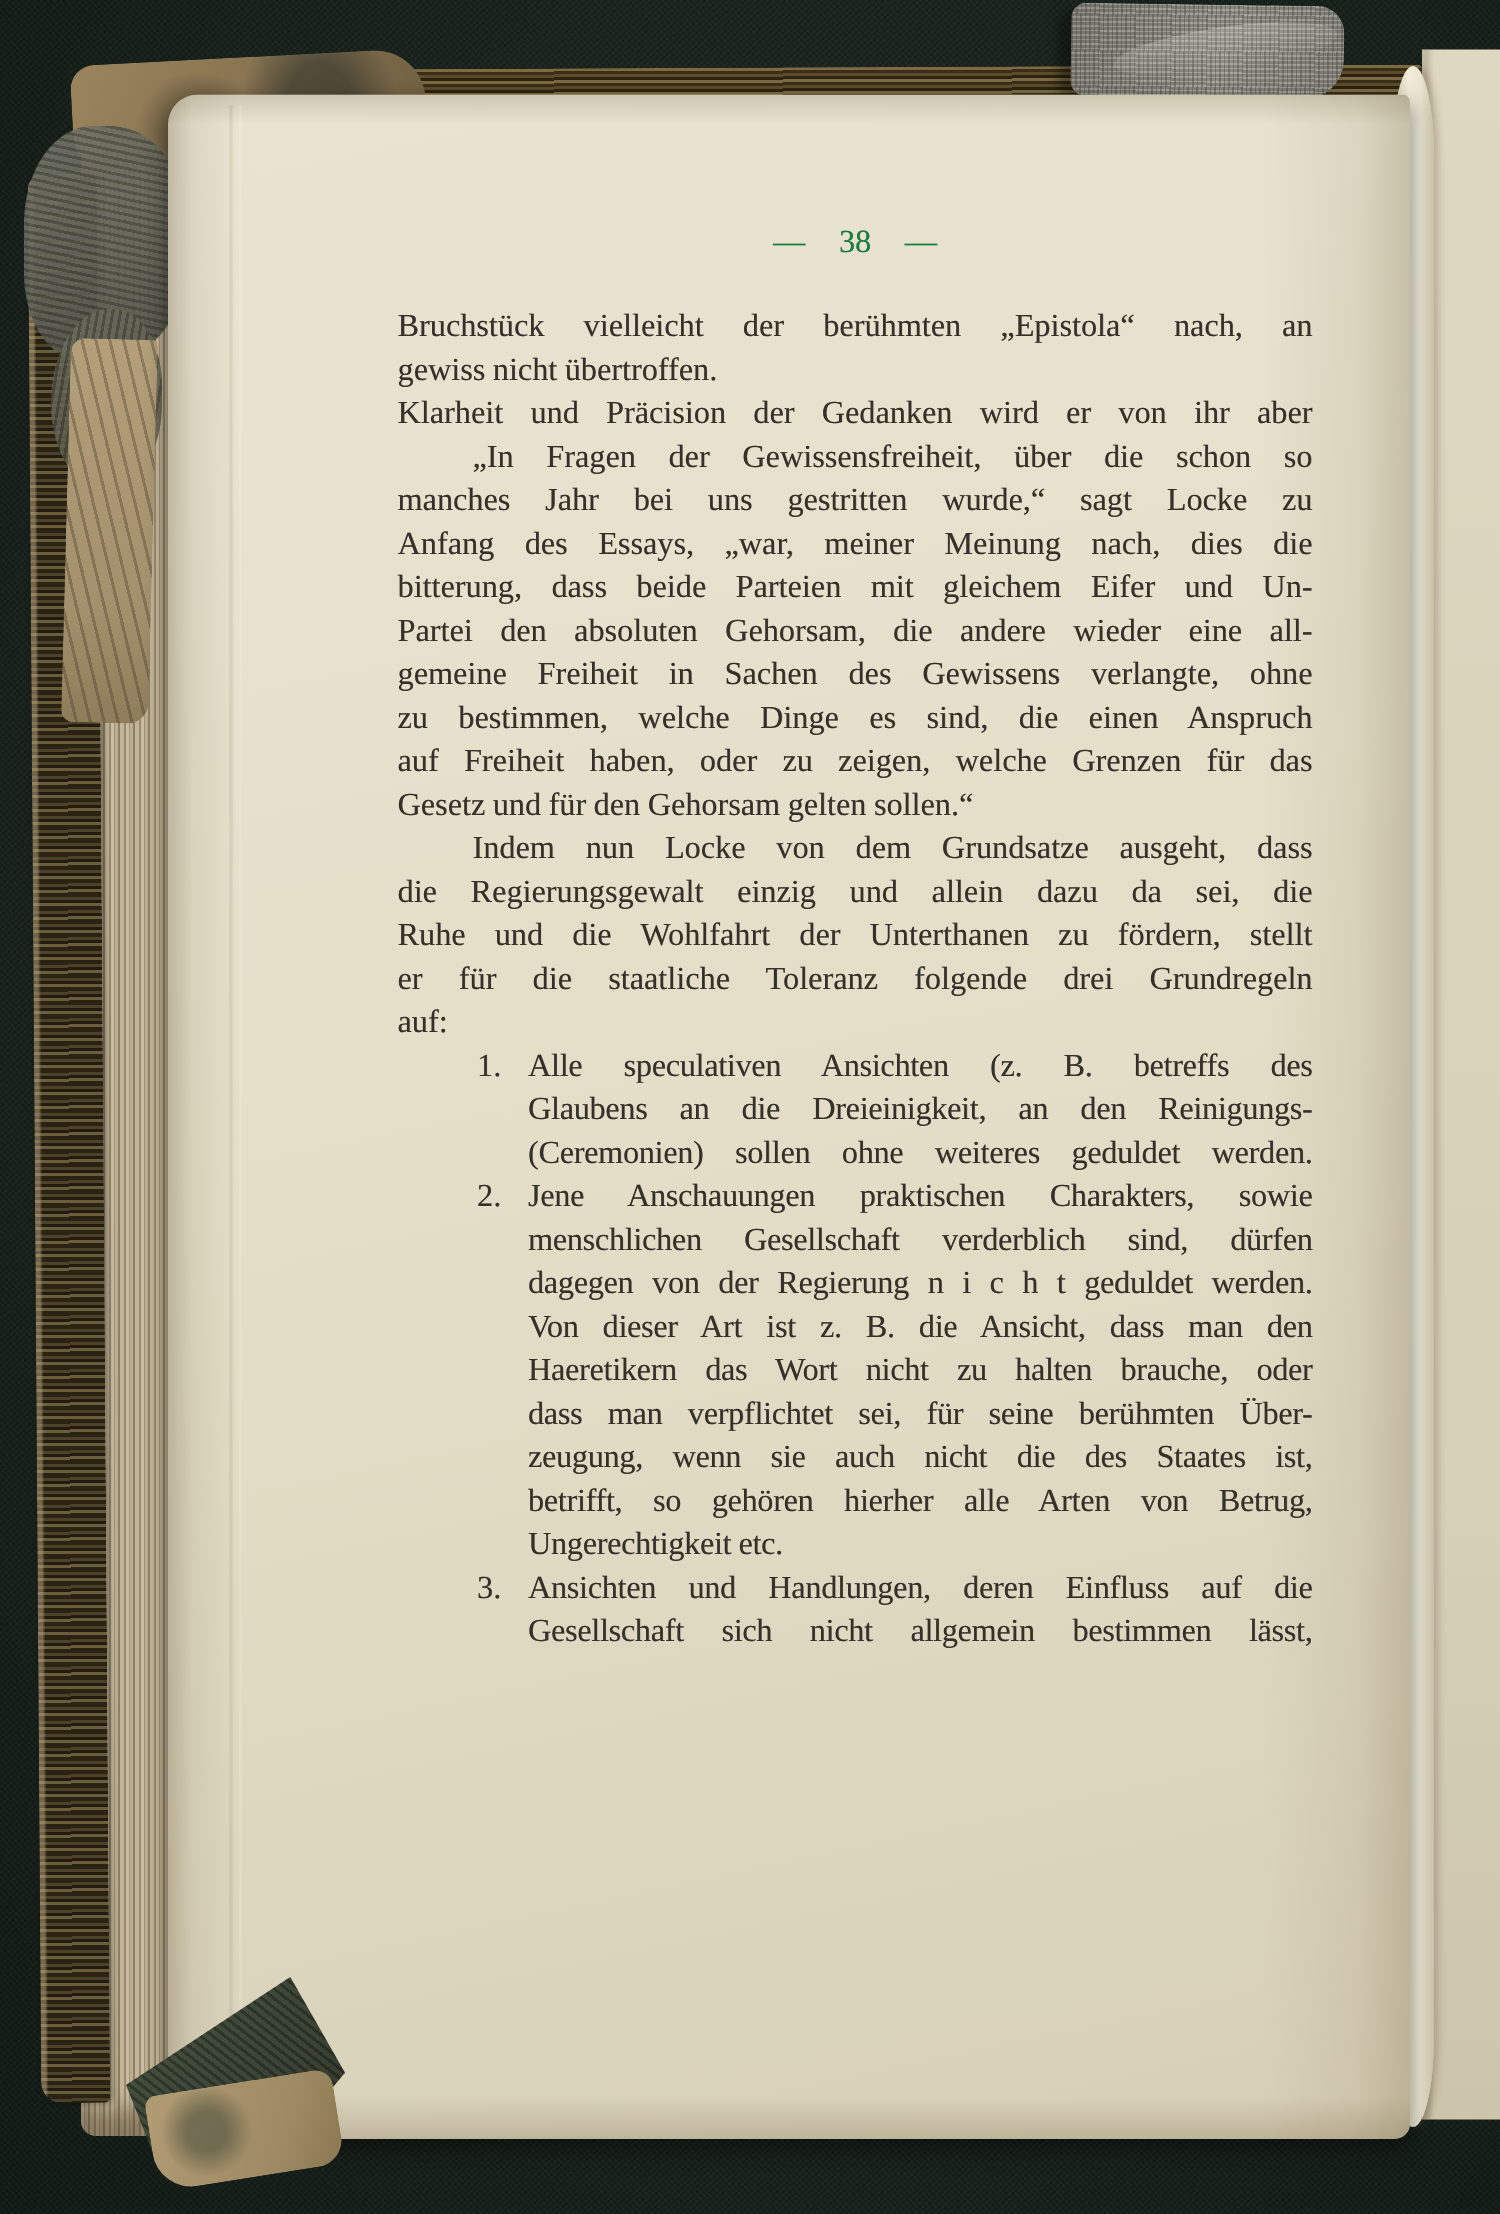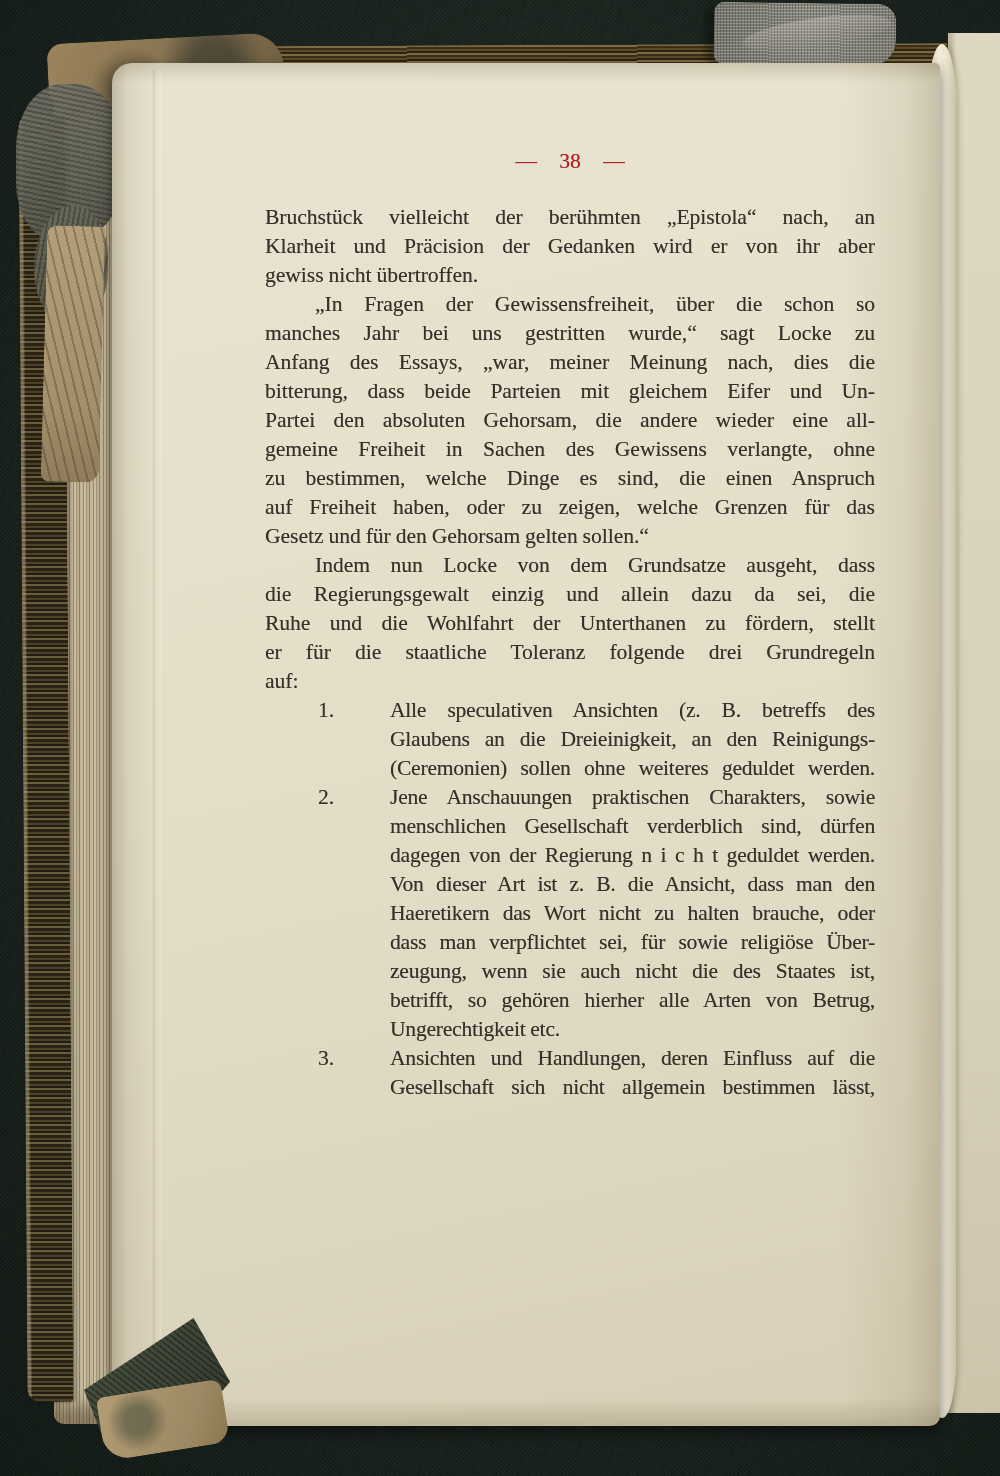--- a/index.html
+++ b/index.html
@@ -147,33 +147,33 @@
 
   
   .text-flow{
     left:265px;top:147px;width:610px;
     color:#35312a;
     font-size:21.5px;line-height:29px;
     text-shadow:0.2px 0.2px 0.3px rgba(53,49,42,0.5);
   }
   .pagenum{
     text-align:center;word-spacing:17px;margin-bottom:27px;
-    color:#b91c1c;
+    color:#15803d;
   }
   .tline{
     white-space:nowrap;
     text-align:justify;text-align-last:justify;
     word-spacing:-0.4px;
     height:29px;
   }
   .tline.last{text-align-last:left;}
   .para.indent .tline:first-child{text-indent:50px;}
   .li{position:relative;padding-left:87px;}
   .li .num{position:absolute;left:53px;top:0;line-height:29px;}
-  .li .tline{letter-spacing:-0.2px;margin-left:38px;}
+  .li .tline{letter-spacing:-0.2px;}
 </style>
 </head>
 <body>
 
 <div class="abs edges-left"></div>
 <div class="abs spine"></div>
 <div class="abs top-band"></div>
 <div class="abs cloth-tr"></div>
 <div class="abs cloth-tr-wisp"></div>
 <div class="abs tl-leather"></div>
@@ -185,22 +185,22 @@
 <div class="abs page"></div>
 <div class="abs fold-left"></div>
 <div class="abs bl-cloth"></div>
 <div class="abs bl-flap"></div>
 
 <div class="abs text-flow">
   <div class="pagenum">— 38 —</div>
   <div id="flow">
       <div class="para">
         <div class="tline">Bruchstück vielleicht der berühmten „Epistola“ nach, an</div>
+        <div class="tline last">gewiss nicht übertroffen.</div>
         <div class="tline">Klarheit und Präcision der Gedanken wird er von ihr aber</div>
-        <div class="tline last">gewiss nicht übertroffen.</div>
       </div>
       <div class="para indent">
         <div class="tline">„In Fragen der Gewissensfreiheit, über die schon so</div>
         <div class="tline">manches Jahr bei uns gestritten wurde,“ sagt Locke zu</div>
         <div class="tline">Anfang des Essays, „war, meiner Meinung nach, dies die</div>
         <div class="tline">bitterung, dass beide Parteien mit gleichem Eifer und Un-</div>
         <div class="tline">Partei den absoluten Gehorsam, die andere wieder eine all-</div>
         <div class="tline">gemeine Freiheit in Sachen des Gewissens verlangte, ohne</div>
         <div class="tline">zu bestimmen, welche Dinge es sind, die einen Anspruch</div>
         <div class="tline">auf Freiheit haben, oder zu zeigen, welche Grenzen für das</div>
@@ -219,21 +219,21 @@
         <div class="tline">Glaubens an die Dreieinigkeit, an den Reinigungs-</div>
         <div class="tline">(Ceremonien) sollen ohne weiteres geduldet werden.</div>
       </div>
       <div class="li">
         <span class="num">2.</span>
         <div class="tline">Jene Anschauungen praktischen Charakters, sowie</div>
         <div class="tline">menschlichen Gesellschaft verderblich sind, dürfen</div>
         <div class="tline">dagegen von der Regierung n i c h t geduldet werden.</div>
         <div class="tline">Von dieser Art ist z. B. die Ansicht, dass man den</div>
         <div class="tline">Haeretikern das Wort nicht zu halten brauche, oder</div>
-        <div class="tline">dass man verpflichtet sei, für sowie religiöse Über-</div>
+        <div class="tline">dass man verpflichtet sei, für seine berühmten Über-</div>
         <div class="tline">zeugung, wenn sie auch nicht die des Staates ist,</div>
         <div class="tline">betrifft, so gehören hierher alle Arten von Betrug,</div>
         <div class="tline last">Ungerechtigkeit etc.</div>
       </div>
       <div class="li">
         <span class="num">3.</span>
         <div class="tline">Ansichten und Handlungen, deren Einfluss auf die</div>
         <div class="tline">Gesellschaft sich nicht allgemein bestimmen lässt,</div>
       </div>
     </div>

